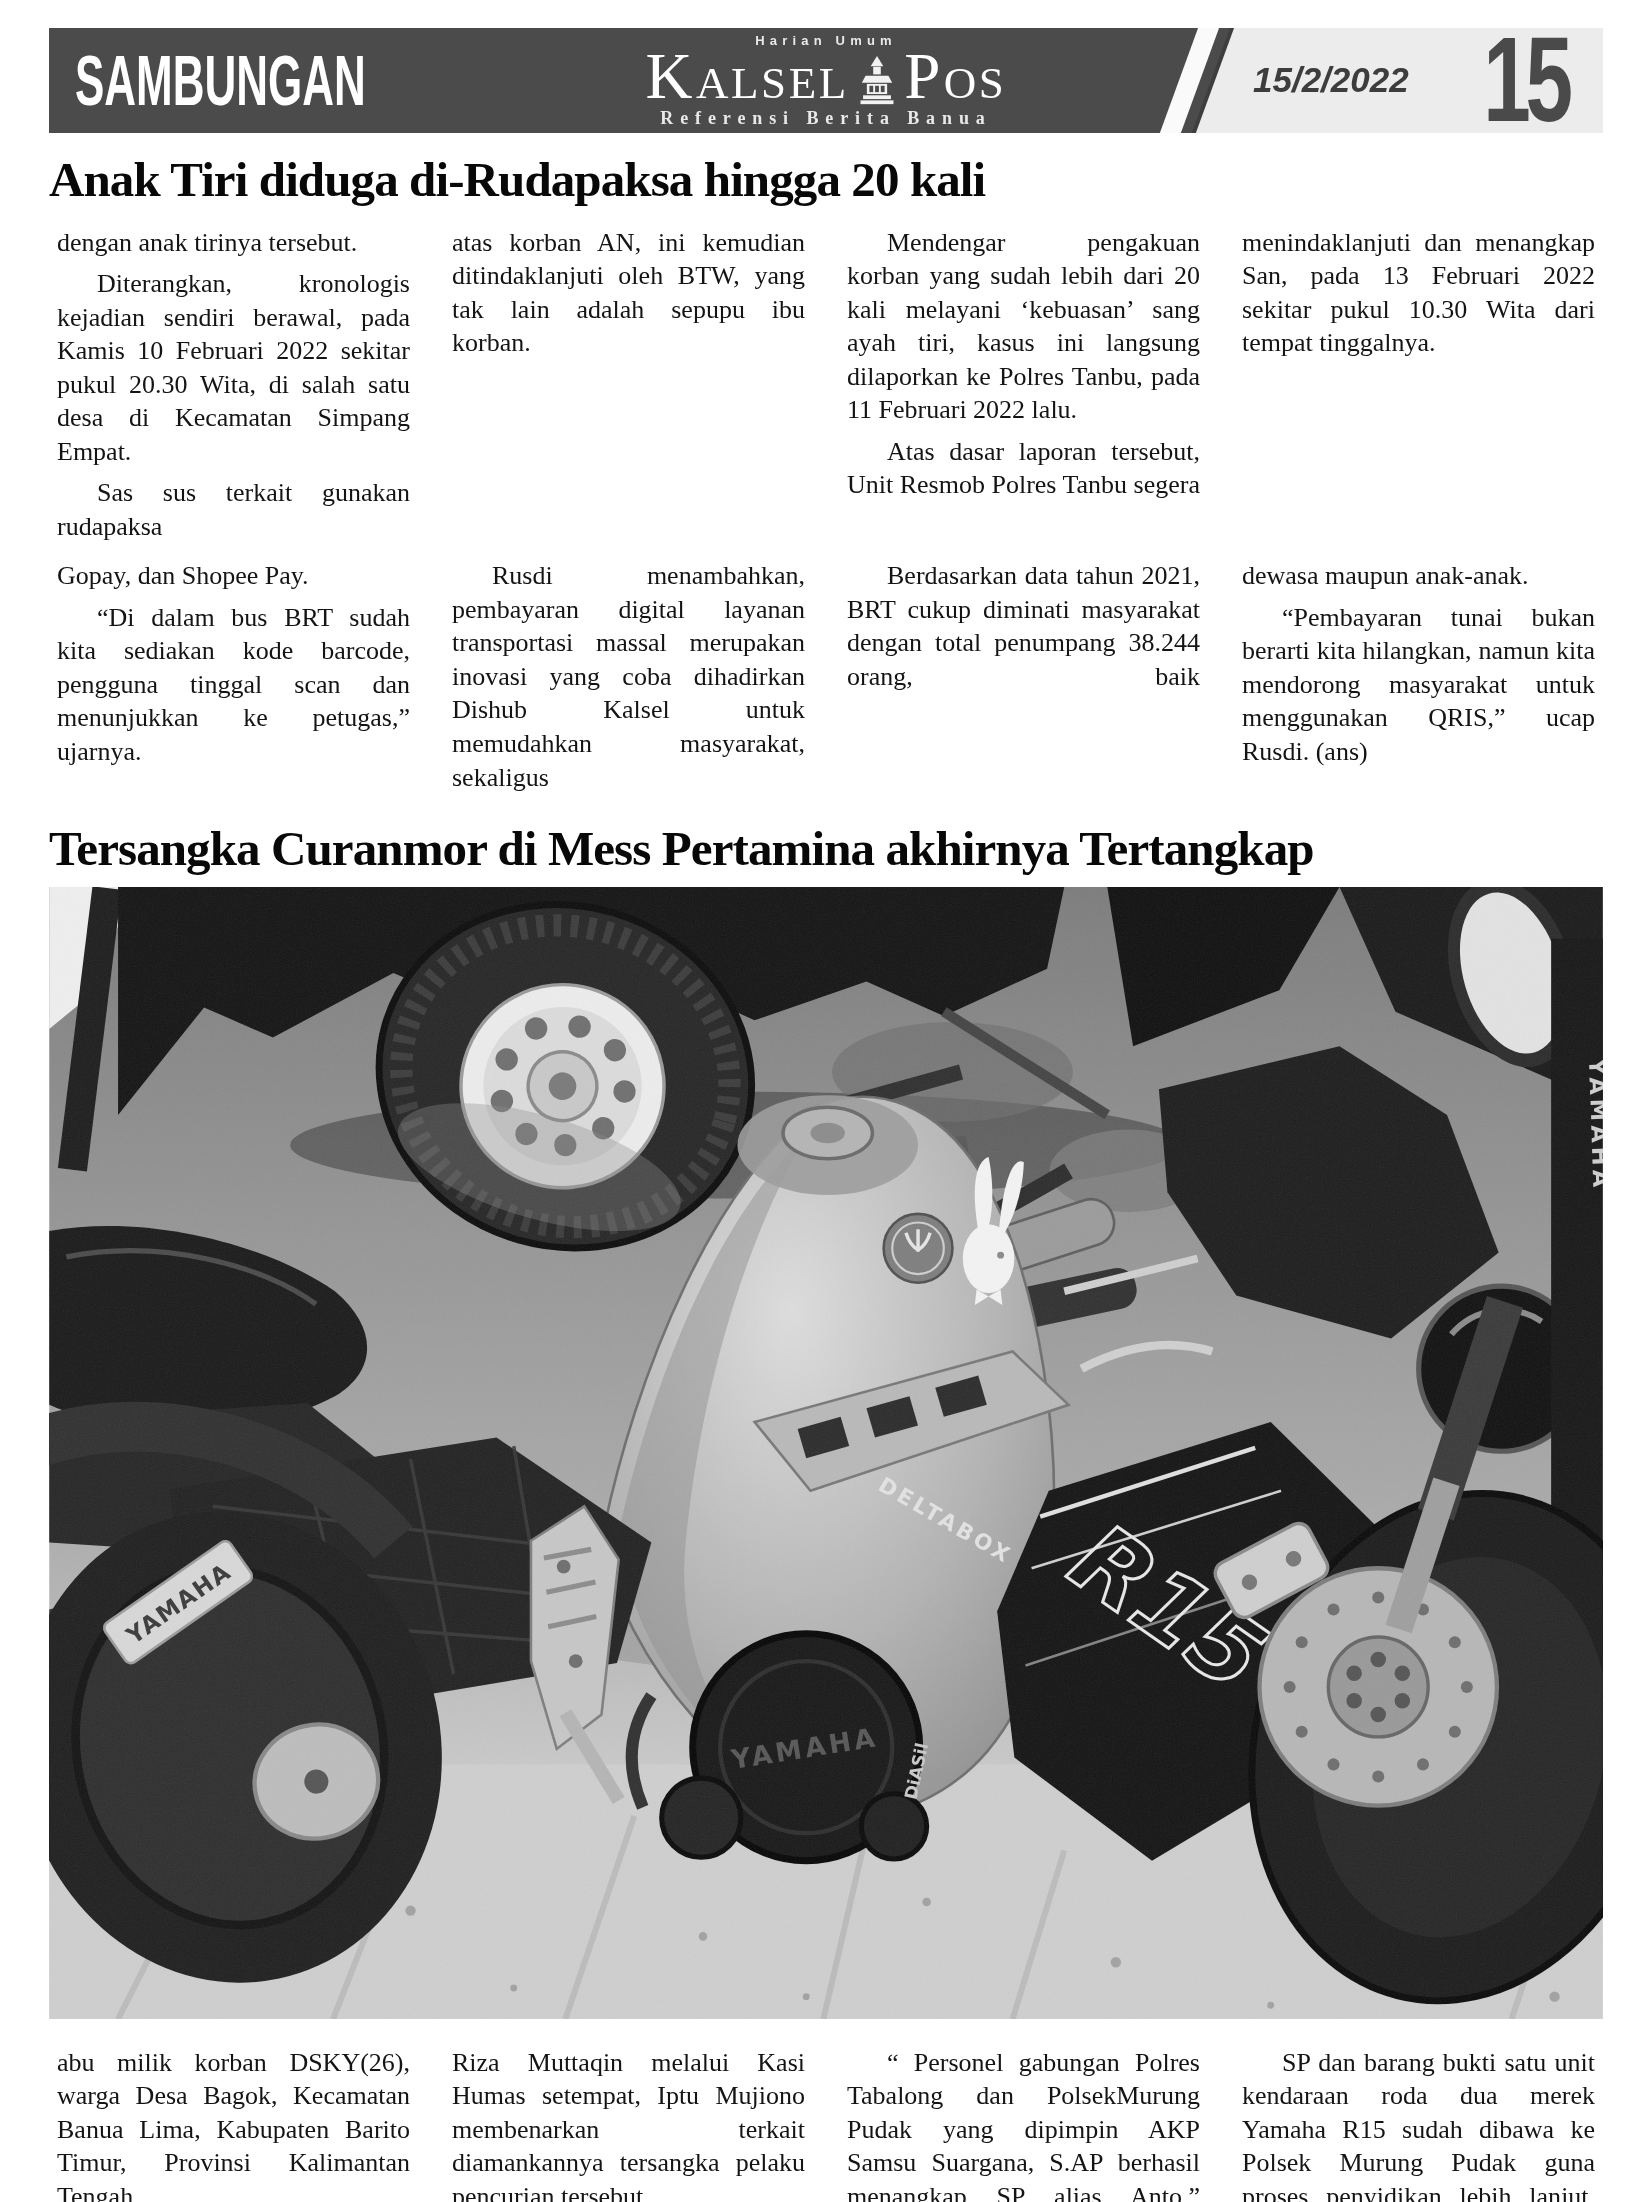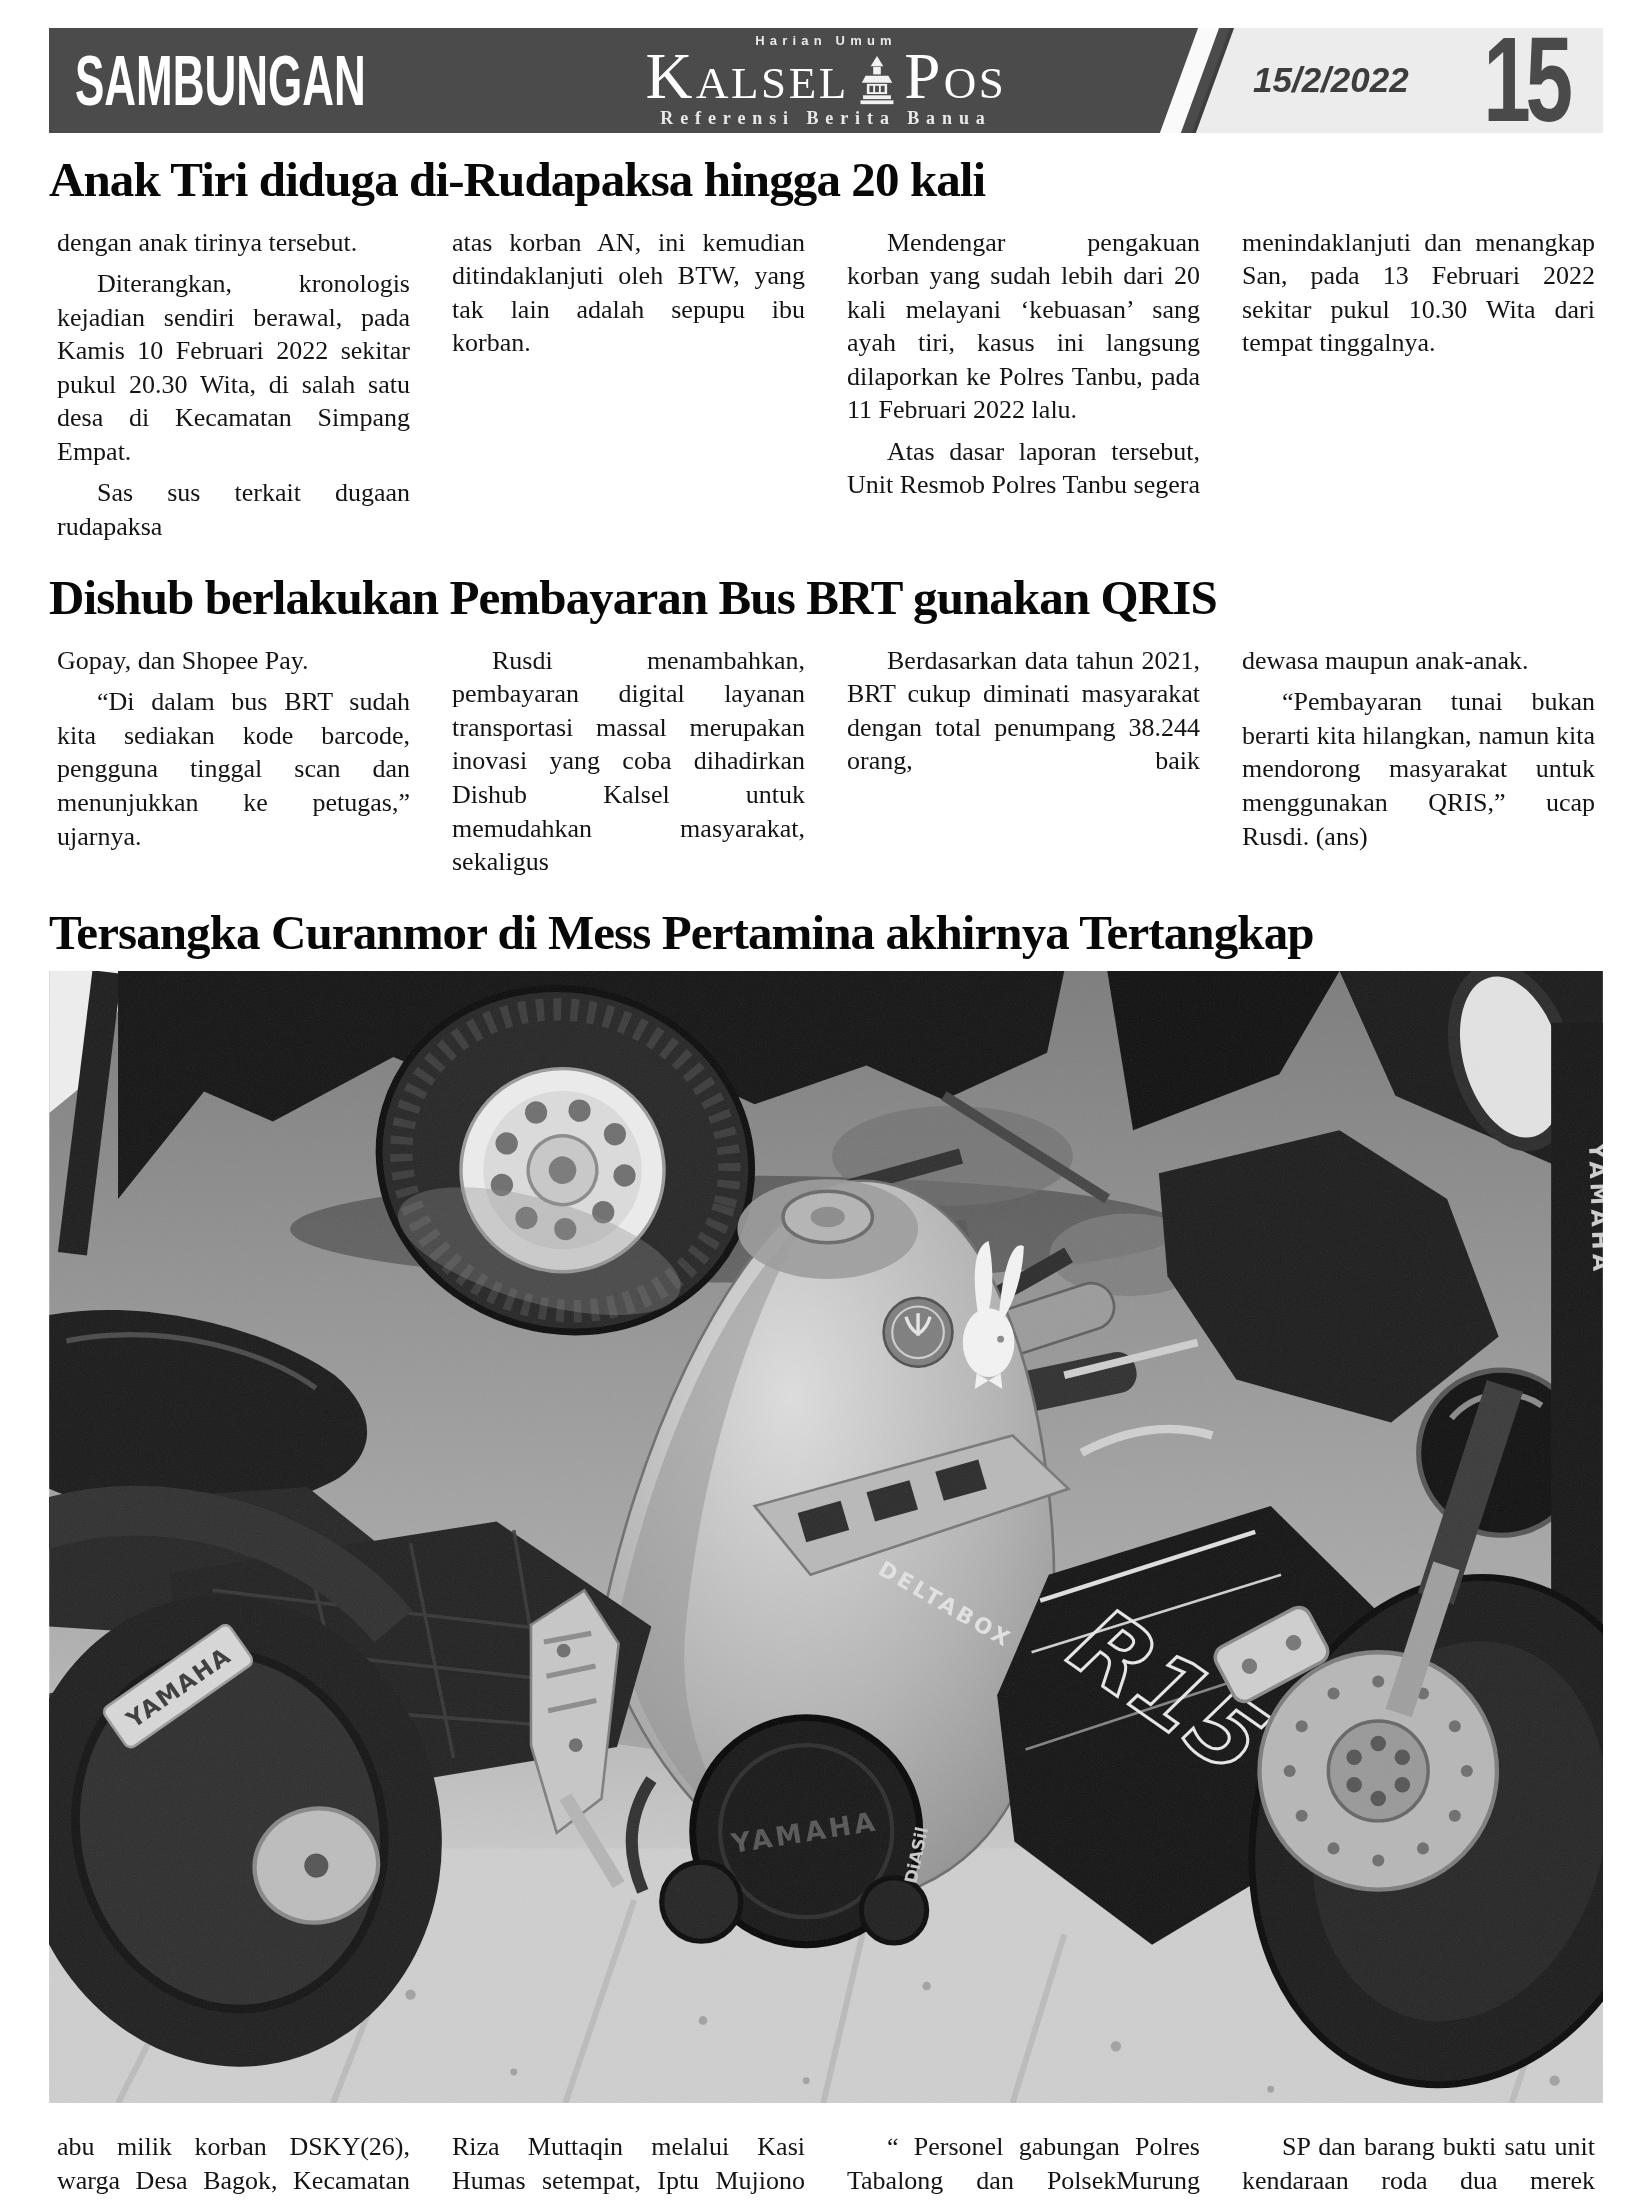--- a/index.html
+++ b/index.html
@@ -79,37 +79,36 @@
       </div>
     </div>
   </header>
 
   <section class="article">
     <h1 class="headline">Anak Tiri diduga di-Rudapaksa hingga 20 kali</h1>
     <div class="cols">
       <div class="col">
           <p>dengan anak tirinya tersebut.</p>
           <p class="ind">Diterangkan, kronologis kejadian sendiri berawal, pada Kamis 10 Februari 2022 sekitar pukul 20.30 Wita, di salah satu desa di Kecamatan Simpang Empat.</p>
-          <p class="ind jl">Sas sus terkait dugaan rudapaksa</p>
+          <p class="ind jl">Sas sus terkait gunakan rudapaksa</p>
         </div>
       <div class="col">
           <p>atas korban AN, ini kemudian ditindaklanjuti oleh BTW, yang tak lain adalah sepupu ibu korban.</p>
         </div>
       <div class="col">
           <p class="ind">Mendengar pengakuan korban yang sudah lebih dari 20 kali melayani ‘kebuasan’ sang ayah tiri, kasus ini langsung dilaporkan ke Polres Tanbu, pada 11 Februari 2022 lalu.</p>
           <p class="ind jl">Atas dasar laporan tersebut, Unit Resmob Polres Tanbu segera</p>
         </div>
       <div class="col">
           <p>menindaklanjuti dan menangkap San, pada 13 Februari 2022 sekitar pukul 10.30 Wita dari tempat tinggalnya.</p>
         </div>
     </div>
   </section>
 
   <section class="article">
-    <h1 class="headline">Dishub berlakukan Pembayaran Bus BRT gunakan QRIS</h1>
     <div class="cols">
       <div class="col">
           <p>Gopay, dan Shopee Pay.</p>
           <p class="ind">“Di dalam bus BRT sudah kita sediakan kode barcode, pengguna tinggal scan dan menunjukkan ke petugas,” ujarnya.</p>
         </div>
       <div class="col">
           <p class="ind jl">Rusdi menambahkan, pembayaran digital layanan transportasi massal merupakan inovasi yang coba dihadirkan Dishub Kalsel untuk memudahkan masyarakat, sekaligus</p>
         </div>
       <div class="col">
           <p class="ind jl">Berdasarkan data tahun 2021, BRT cukup diminati masyarakat dengan total penumpang 38.244 orang, baik</p>

